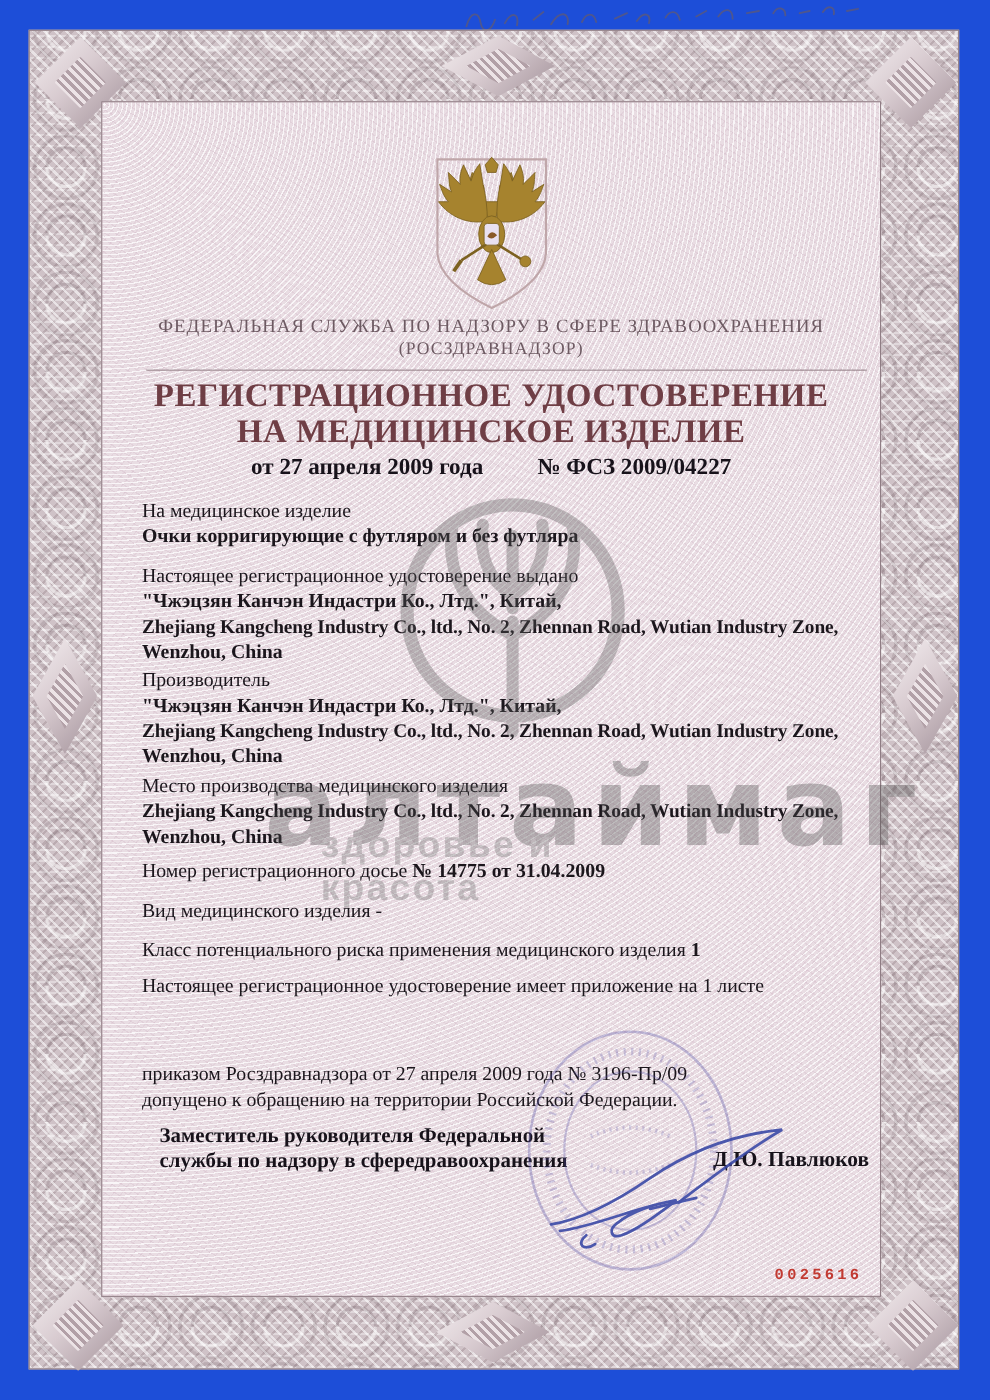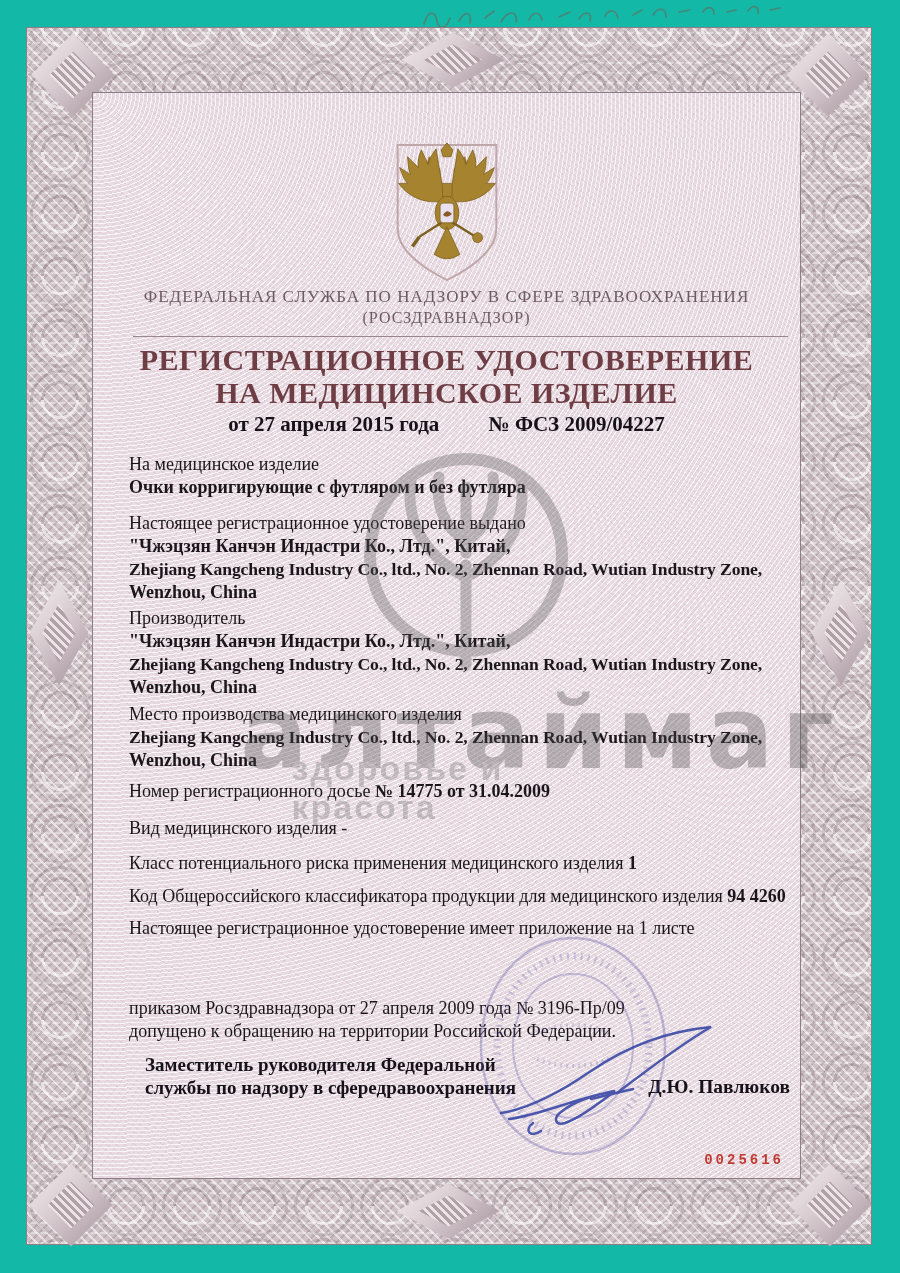--- a/index.html
+++ b/index.html
@@ -1,16 +1,16 @@
 <!DOCTYPE html>
 <html><head>
 <meta charset="utf-8">
 <style>
   html,body{margin:0;padding:0;background:#ffffff;}
-  .page{position:relative;width:900px;height:1273px;background:#14b8a6;overflow:hidden;
+  .page{position:relative;width:900px;height:1273px;background:#1d4ed8;overflow:hidden;
         font-family:"Liberation Serif", serif;}
   
   .frame{position:absolute;left:26px;top:27px;right:28px;bottom:28px;
          border:1px solid #8f7d84;
          background-color:#cfc2c7;
          background-image:
            repeating-linear-gradient(45deg, rgba(255,255,255,.55) 0 2px, rgba(0,0,0,0) 2px 7px),
            repeating-linear-gradient(-45deg, rgba(148,128,134,.35) 0 2px, rgba(0,0,0,0) 2px 7px),
            repeating-linear-gradient(0deg, rgba(255,255,255,.35) 0 2px, rgba(0,0,0,0) 2px 10px);}
   .frame::before{content:"";position:absolute;inset:0;
@@ -129,21 +129,21 @@
       <div class="l2">(РОСЗДРАВНАДЗОР)</div>
     </div>
 
     <hr class="rule">
 
     <div class="doc-title">
       <div>РЕГИСТРАЦИОННОЕ УДОСТОВЕРЕНИЕ</div>
       <div>НА МЕДИЦИНСКОЕ ИЗДЕЛИЕ</div>
     </div>
     <div class="date-line">
-      <span>от 27 апреля 2015 года</span>
+      <span>от 27 апреля 2009 года</span>
       <span class="num">№ ФСЗ 2009/04227</span>
     </div>
 
     <div class="p mb13" style="margin-top:16px;">
       <div>На медицинское изделие</div>
       <div class="b">Очки корригирующие с футляром и без футляра</div>
     </div>
 
     <div class="p mb3">
       <div>Настоящее регистрационное удостоверение выдано</div>
@@ -170,24 +170,20 @@
       <span class="b">№ 14775 от 31.04.2009</span>
     </div>
 
     <div class="p mb12">Вид медицинского изделия -</div>
 
     <div class="p" style="margin-bottom:10px;">
       <span>Класс потенциального риска применения медицинского изделия </span>
       <span class="b">1</span>
     </div>
 
-    <div class="p mb9">
-      <span>Код Общероссийского классификатора продукции для медицинского изделия </span>
-      <span class="b">94 4260</span>
-    </div>
 
     <div class="p mb57">Настоящее регистрационное удостоверение имеет приложение на 1 листе</div>
 
     <div class="p orders" style="margin-bottom:0;">
       <div>приказом Росздравнадзора от 27 апреля 2009 года № 3196-Пр/09</div>
       <div>допущено к обращению на территории Российской Федерации.</div>
     </div>
 
     <div class="sig-row">
       <div>

